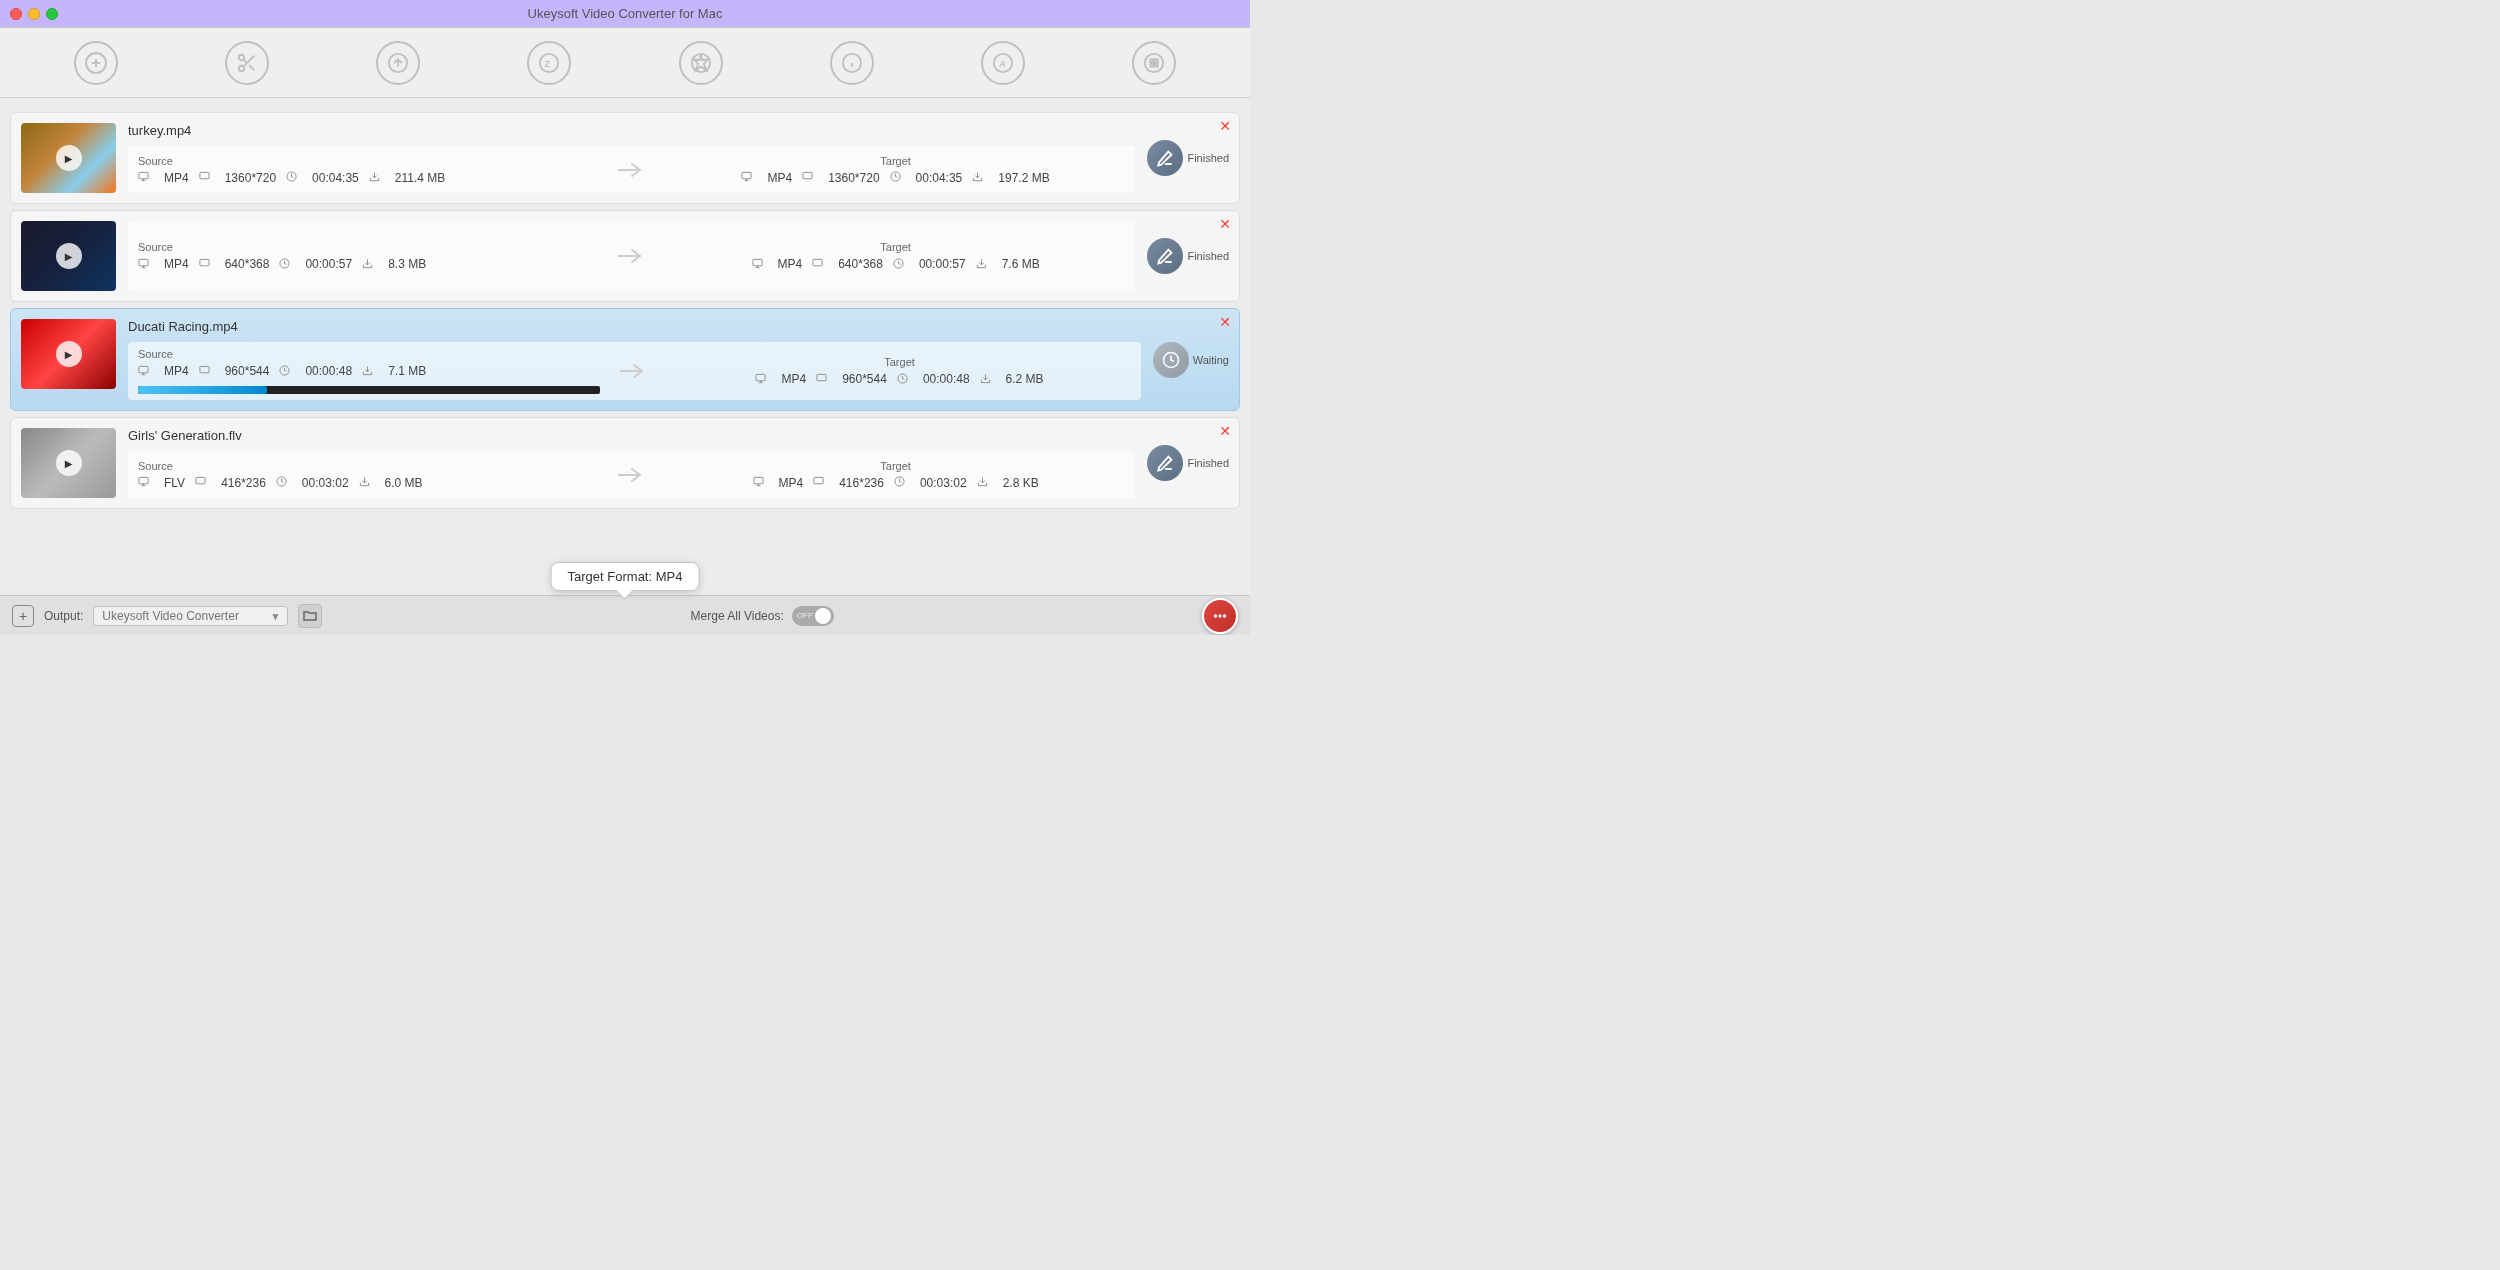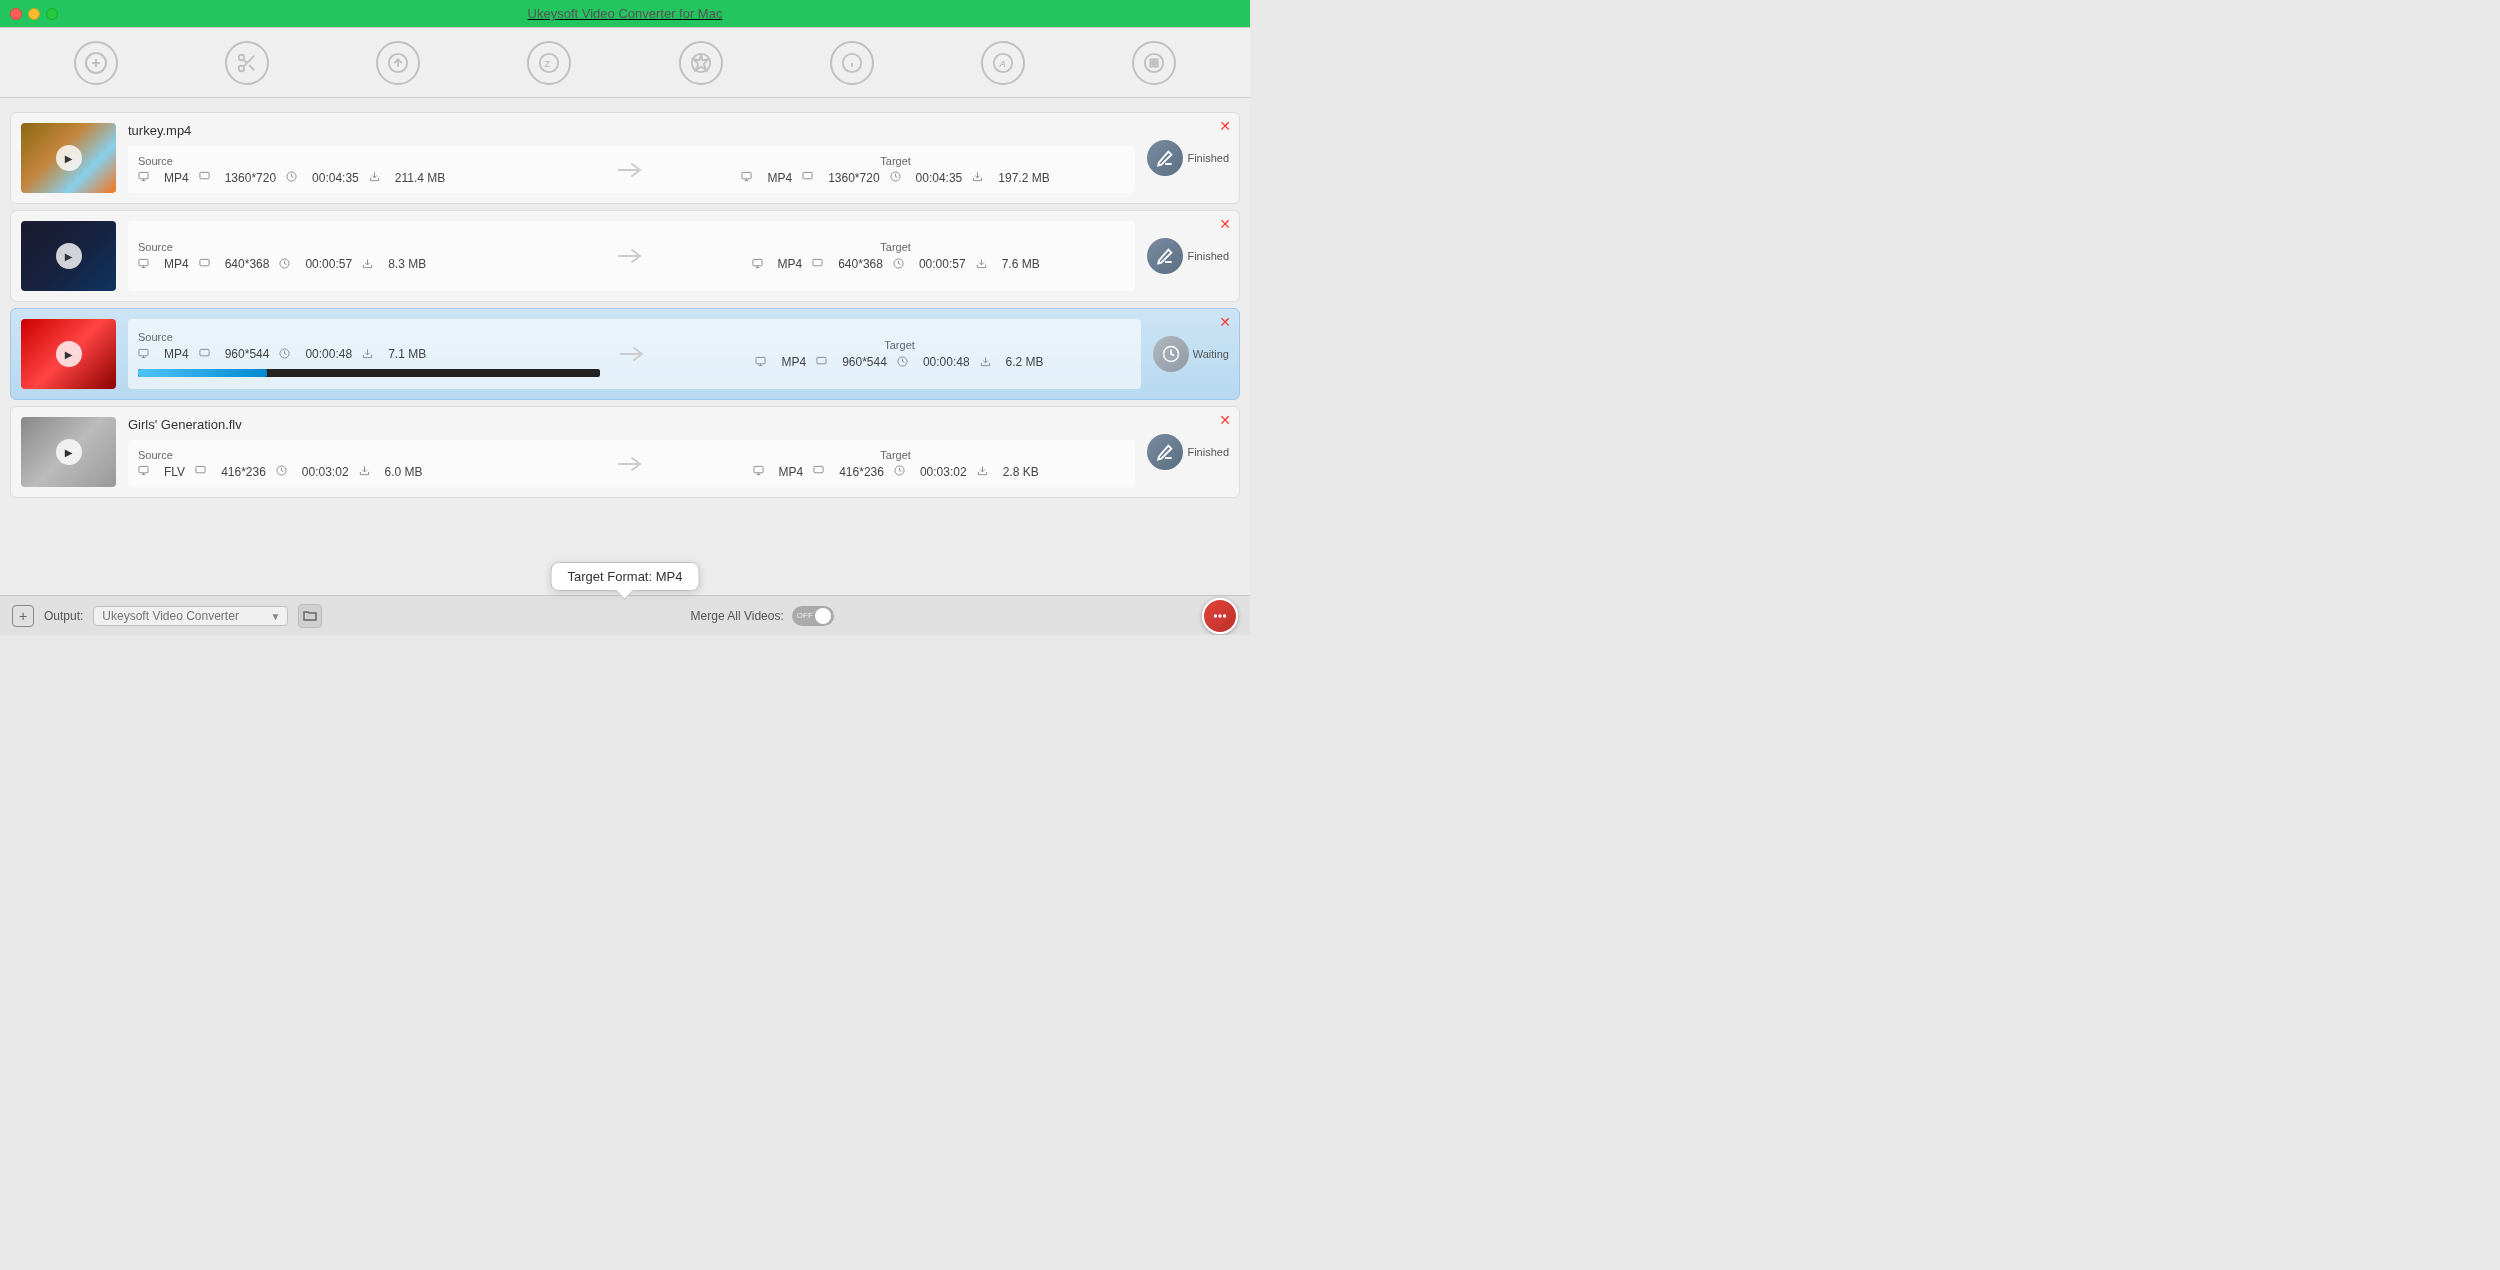--- a/index.html
+++ b/index.html
@@ -7,28 +7,27 @@
       font-family: -apple-system, BlinkMacSystemFont, "Helvetica Neue", Arial, sans-serif;
       background: #e8e8e8;
       width: 1250px;
       height: 635px;
       overflow: hidden;
       position: relative;
     }
 
     
     .title-bar {
-      background: #22c55e;
+      background: #c4b5fd;
       height: 28px;
       display: flex;
       align-items: center;
       justify-content: center;
       position: relative;
       border-bottom: 1px solid #c8c8c8;
-      text-decoration: underline;
     }
     .title-bar-buttons {
       position: absolute;
       left: 10px;
       display: flex;
       gap: 6px;
     }
     .tb-btn {
       width: 12px;
       height: 12px;
@@ -653,20 +652,21 @@
        </div>
       <span class="status-label">Finished</span>
     </div>
   </div>
     <div class="video-item active">
     <div class="video-close">✕</div>
     <div class="video-thumbnail thumb-ducati">
       <div class="thumbnail-play">▶</div>
     </div>
     <div class="video-info">
+      <div class="video-filename">Ducati Racing.mp4</div>
       <div class="video-details">
         <div class="source-section">
           <div class="section-label">Source</div>
           <div class="meta-row">
             <div class="meta-item">
               <span class="meta-icon"><svg width="11" height="11" viewBox="0 0 24 24" fill="none" stroke="#888" stroke-width="2">
                     <rect x="2" y="3" width="20" height="14" rx="2"></rect>
                     <line x1="8" y1="21" x2="16" y2="21"></line>
                     <line x1="12" y1="17" x2="12" y2="21"></line>
                   </svg></span>

